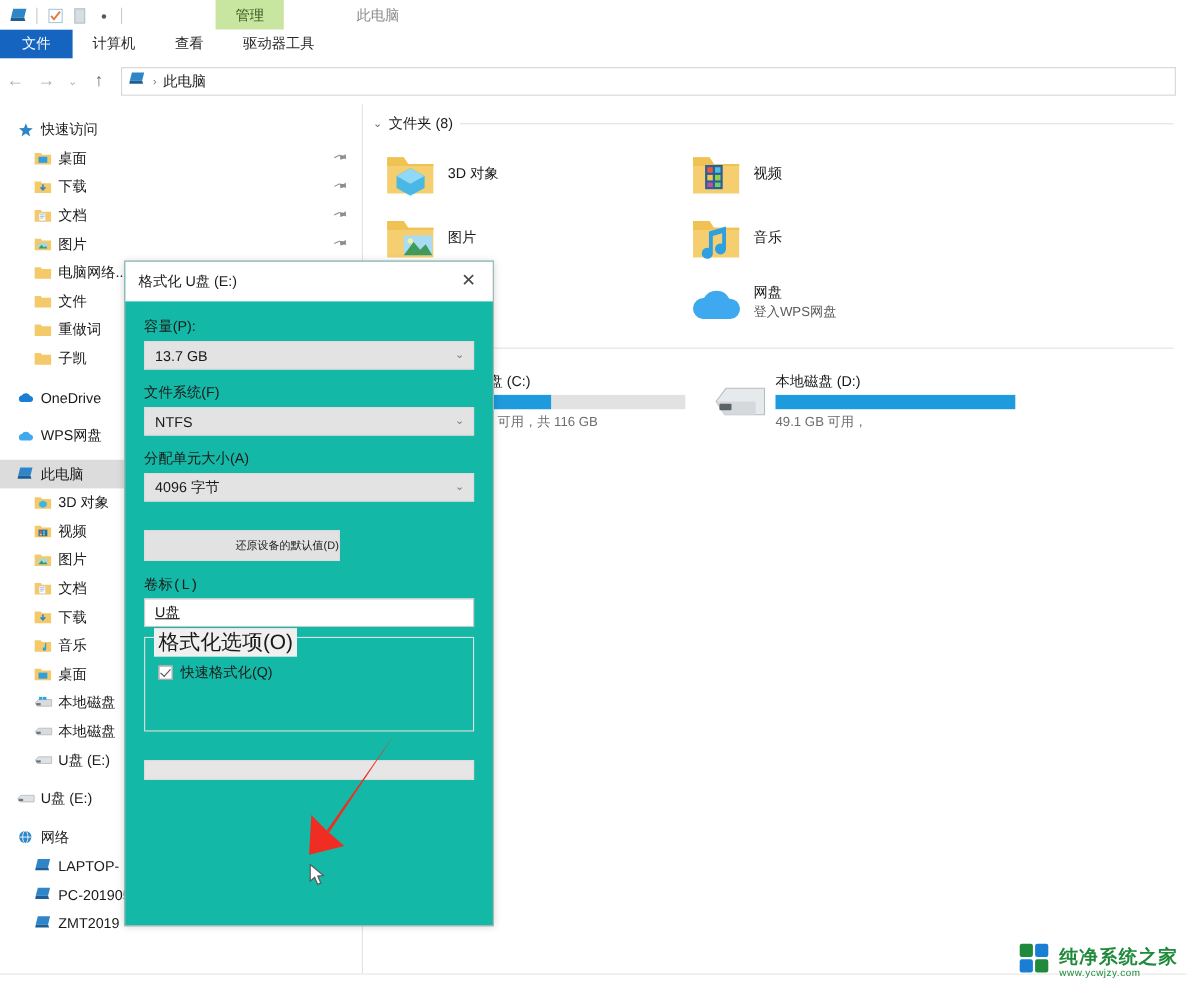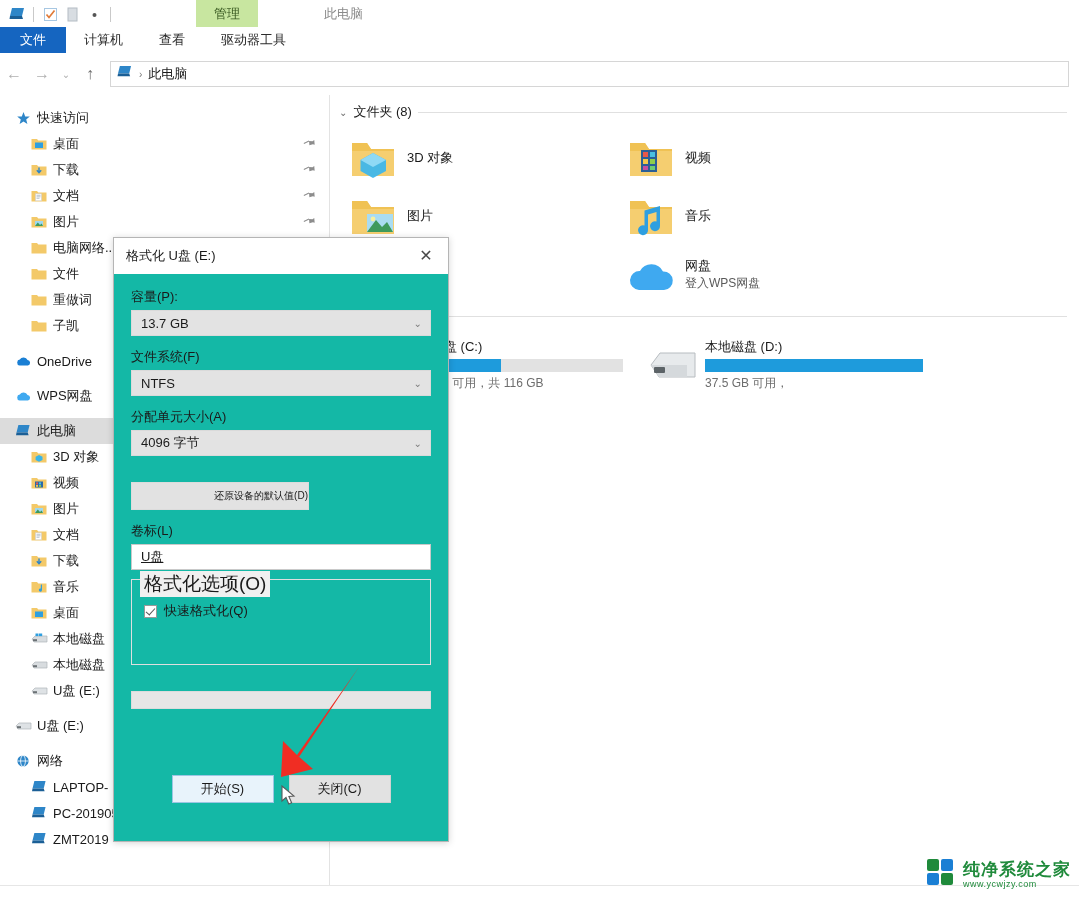--- a/index.html
+++ b/index.html
@@ -852,21 +852,21 @@
           <span class="dico"><svg width="48" height="44" viewBox="0 0 48 40">
               <path d="M2 20 L11 8 H46 V32 H10 Z" fill="#e7eaec" stroke="#b7bcc0" stroke-width="1"></path>
               <path d="M2 20 H38 V32 H10 Z" fill="#d5d9dc"></path>
               <rect x="5" y="22" width="11" height="6" rx="1" fill="#5c6367"></rect>
             </svg></span>
           <span class="dinfo">
             <div class="dname">本地磁盘 (D:)</div>
             <div class="bar-outer">
               <div class="bar-inner" style="width: 100%; background: rgb(30, 155, 220);"></div>
             </div>
-            <div class="dfree">37.5 GB 可用，</div>
+            <div class="dfree">49.1 GB 可用，</div>
           </span>
         </div>
       </div>
   </div>
 
   <div class="dialog">
     <div class="dlg-title">
       <span>格式化 U盘 (E:)</span>
       <div class="dlg-close">✕</div>
     </div>
@@ -888,44 +888,36 @@
       <div class="fld-label">分配单元大小(A)</div>
       <div class="combo">
         <span>4096 字节</span>
         <span class="caret">⌄</span>
       </div>
 
       <div class="btn-restore">
         <span>还原设备的默认值(D)</span>
       </div>
 
-      <div class="fld-label" style="">卷标(L)</div>
+      <div class="fld-label" style="font-family:Liberation Mono, monospace;">卷标(L)</div>
       <div class="textinput">
         <span>U盘</span>
       </div>
 
       <div class="fieldset">
         <span class="fs-legend">格式化选项(O)</span>
         <div class="chk-row">
           <span class="chkbox"></span>
           <span>快速格式化(Q)</span>
         </div>
       </div>
 
       <div class="progress"></div>
     </div>
 
-    <div class="dlg-buttons">
-      <div class="dbtn primary">
-        <span>开始(S)</span>
-      </div>
-      <div class="dbtn">
-        <span>关闭(C)</span>
-      </div>
-    </div>
   </div>
 
   <div class="red-arrow">
     <svg width="120" height="130" viewBox="0 0 120 130">
       <g id="arrowg">
         <path d="M104 2 L44 92 L28 76 L26 112 L58 104 L42 90 Z" fill="#f02d23"></path>
       </g>
     </svg>
   </div>
 

